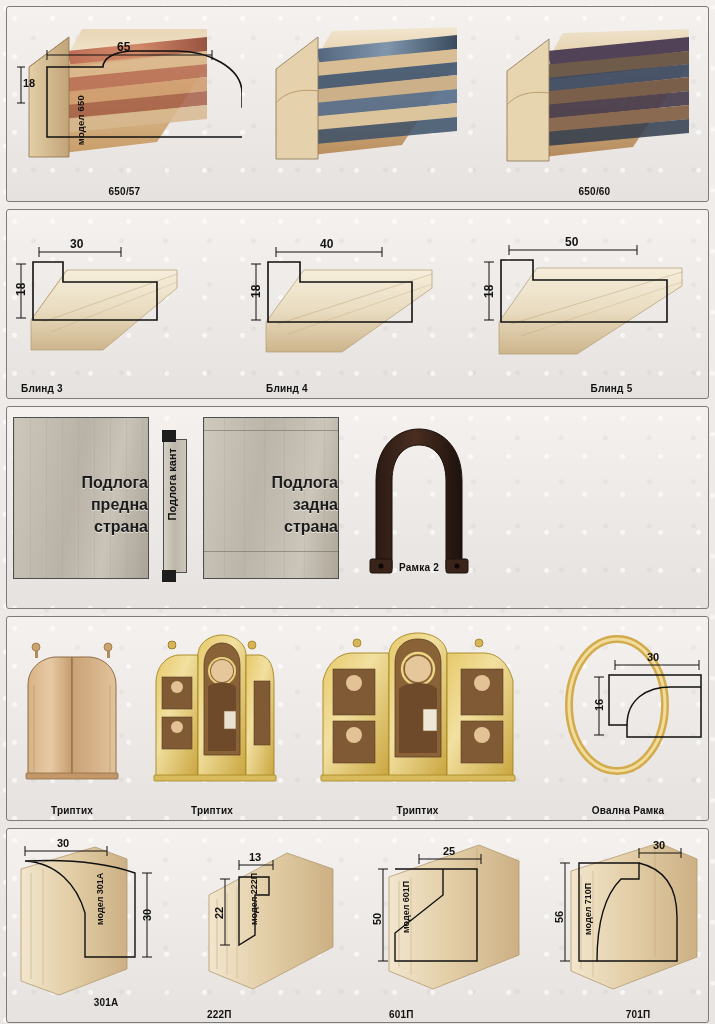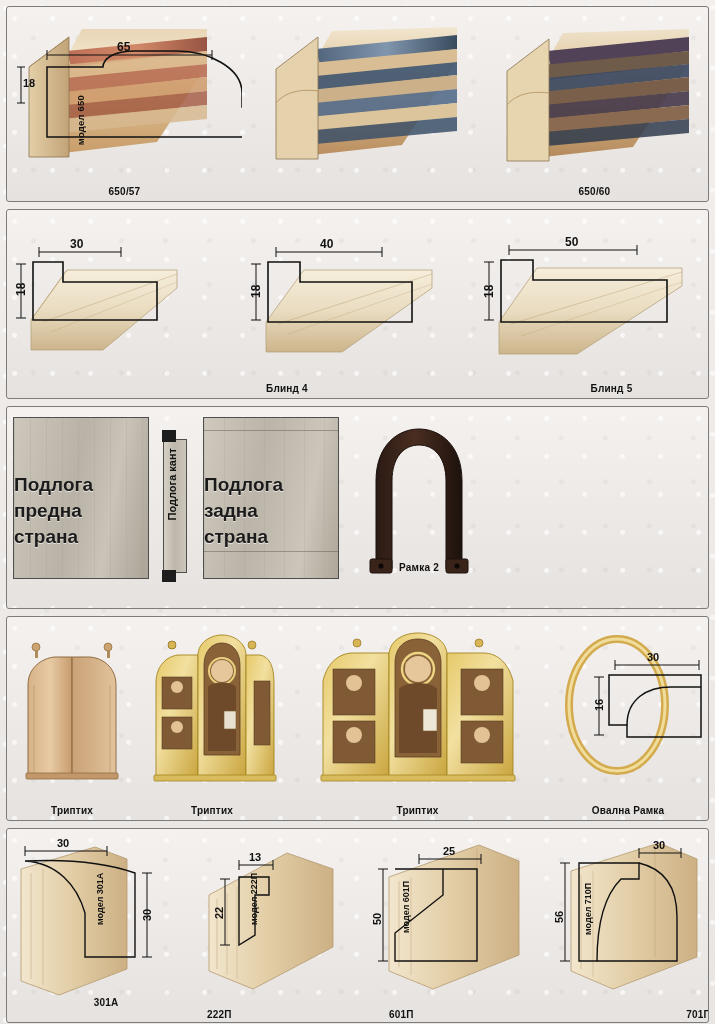--- a/index.html
+++ b/index.html
@@ -51,21 +51,21 @@
   #p1 .cap { position:absolute; bottom:4px; width:100%; }
 
   
   #p2 { height:190px; }
   #p2 .cap { position:absolute; bottom:4px; width:100%; }
 
   
   #p3 { height:203px; }
   .boardlbl {
     position:absolute; left:0; right:0; top:38%;
-    text-align:left; font-weight:bold; font-size:19px; color:#1b1b1b;
+    text-align:right; font-weight:bold; font-size:16px; color:#1b1b1b;
     line-height:1.35; text-shadow:0 1px 0 rgba(255,255,255,.6);
   }
 
   
   #p4 { height:205px; }
 
   
   #p5 { height:195px; margin-bottom:0; }
 
   .vlabel {
@@ -211,20 +211,21 @@
           <line x1="32" y1="42" x2="114" y2="42" stroke="#111" stroke-width="1"></line>
           <line x1="32" y1="37" x2="32" y2="47" stroke="#111" stroke-width="1"></line>
           <line x1="114" y1="37" x2="114" y2="47" stroke="#111" stroke-width="1"></line>
           <text x="63" y="38" font-size="12" font-weight="bold" fill="#111" font-family="Liberation Sans">30</text>
 
           <line x1="14" y1="54" x2="14" y2="108" stroke="#111" stroke-width="1"></line>
           <line x1="9" y1="54" x2="19" y2="54" stroke="#111" stroke-width="1"></line>
           <line x1="9" y1="108" x2="19" y2="108" stroke="#111" stroke-width="1"></line>
           <text x="18" y="86" font-size="12" font-weight="bold" fill="#111" font-family="Liberation Sans" transform="rotate(-90 18 86)">18</text>
         </svg>
+        <div class="cap" style="position:absolute;left:0;bottom:4px;width:100%;text-align:left;padding-left:14px;">Блинд 3</div>
       </div>
 
       <div class="cell">
         <svg width="235" height="165" viewBox="0 0 235 165">
           <path d="M24,112 L62,60 L190,60 L190,78 L100,142 L24,142 Z" fill="url(#bw3)" stroke="#b09b74" stroke-width="0.7"></path>
           <path d="M36,114 L190,64" stroke="rgba(170,140,95,.35)" stroke-width="1"></path>
           <path d="M46,124 L190,74" stroke="rgba(170,140,95,.25)" stroke-width="1"></path>
           <path d="M26,52 L26,112 L170,112 L170,72 L58,72 L58,52 Z" fill="none" stroke="#111" stroke-width="1.6"></path>
           <line x1="34" y1="42" x2="140" y2="42" stroke="#111" stroke-width="1"></line>
           <line x1="34" y1="37" x2="34" y2="47" stroke="#111" stroke-width="1"></line>
@@ -532,19 +533,19 @@
           <line x1="104" y1="19" x2="104" y2="29" stroke="#111" stroke-width="1"></line>
           <line x1="146" y1="19" x2="146" y2="29" stroke="#111" stroke-width="1"></line>
           <text x="118" y="20" font-size="11" font-weight="bold" fill="#111" font-family="Liberation Sans">30</text>
 
           <line x1="30" y1="34" x2="30" y2="132" stroke="#111" stroke-width="1"></line>
           <line x1="25" y1="34" x2="35" y2="34" stroke="#111" stroke-width="1"></line>
           <line x1="25" y1="132" x2="35" y2="132" stroke="#111" stroke-width="1"></line>
           <text x="28" y="94" font-size="11" font-weight="bold" fill="#111" font-family="Liberation Sans" transform="rotate(-90 28 94)">56</text>
           <text x="56" y="106" font-size="9" font-weight="bold" fill="#111" font-family="Liberation Sans" transform="rotate(-90 56 106)">модел 710П</text>
         </svg>
-        <div class="cap" style="position:absolute;left:0;bottom:2px;width:100%;text-align:right;padding-left:30px;">701П</div>
+        <div class="cap" style="position:absolute;left:0;bottom:2px;width:100%;text-align:center;padding-left:30px;">701П</div>
       </div>
 
     </div>
   </div>
 
 </div>
 
 </body></html>

